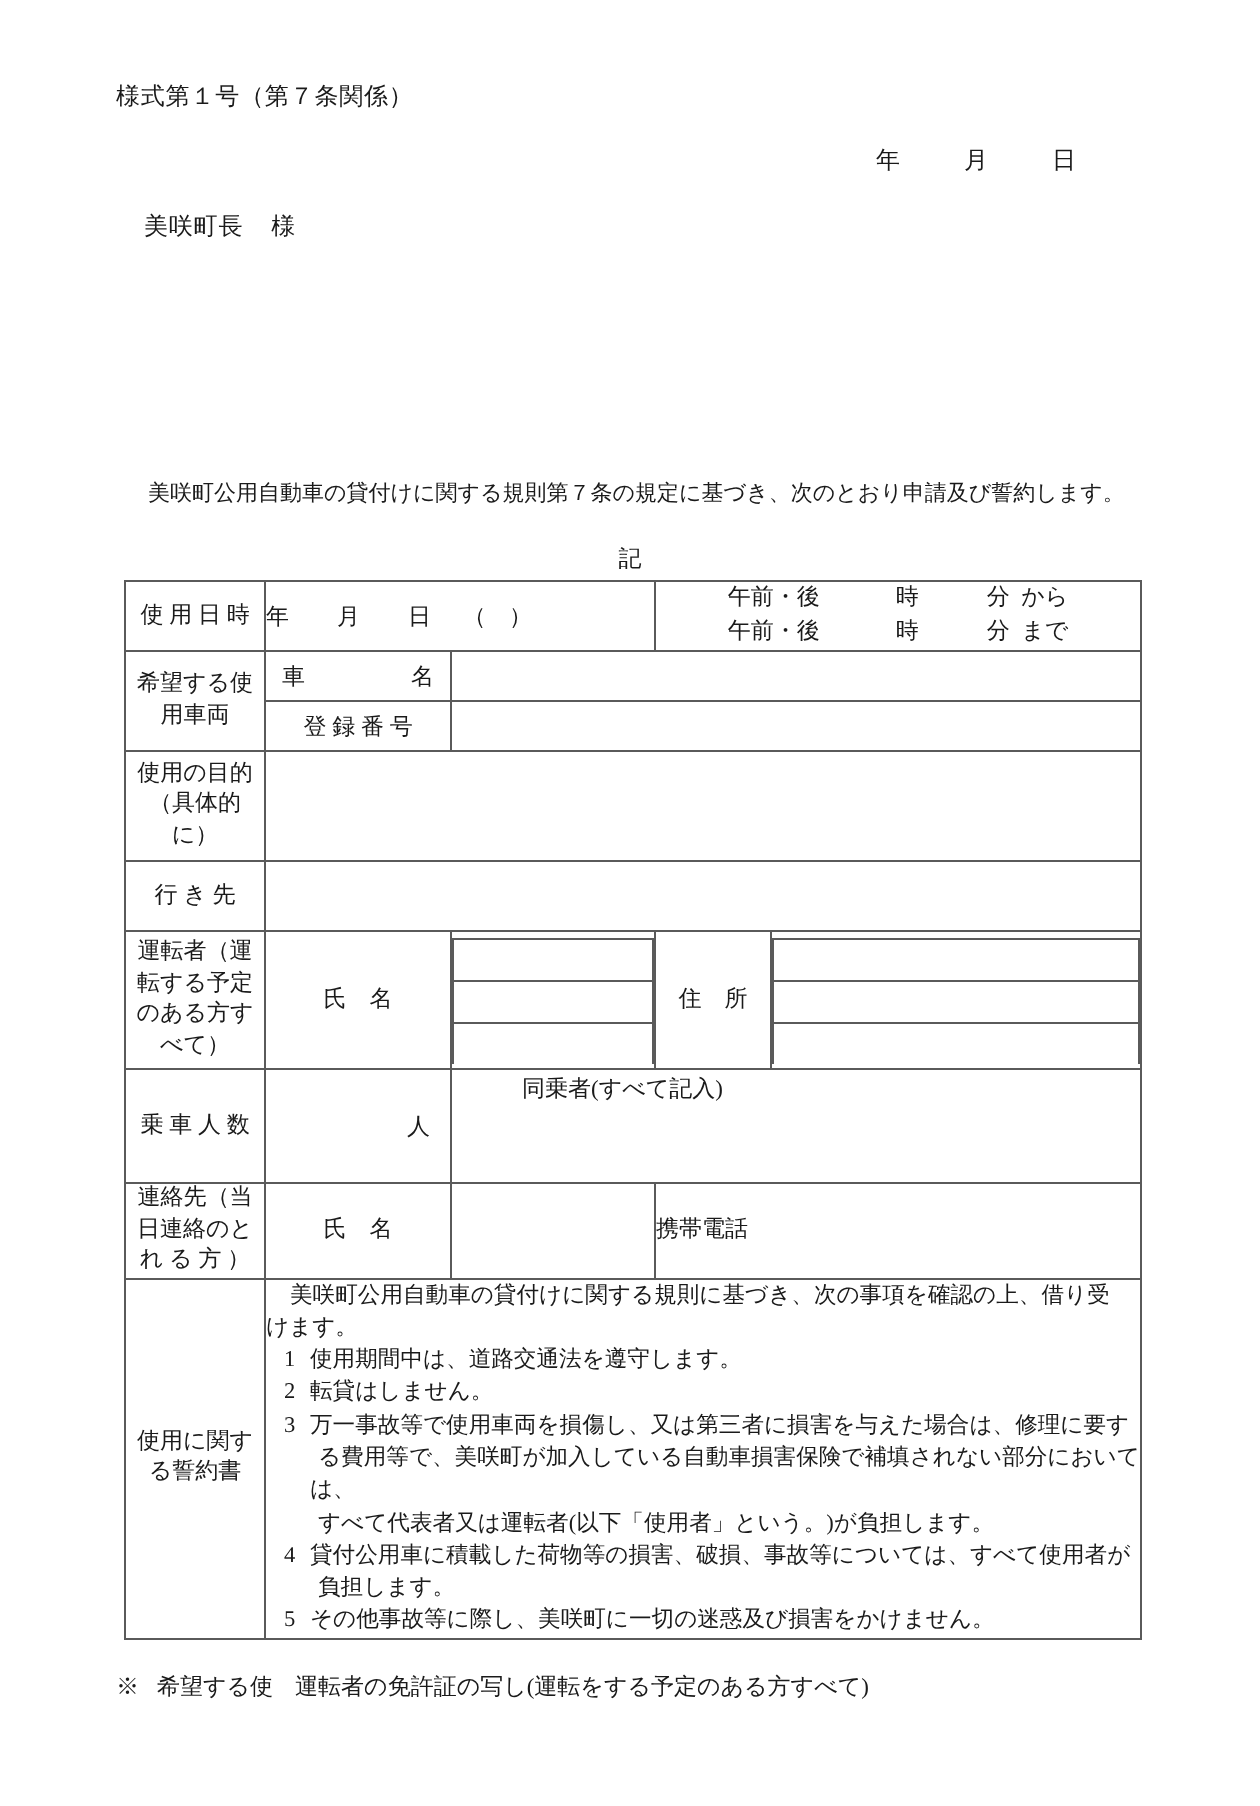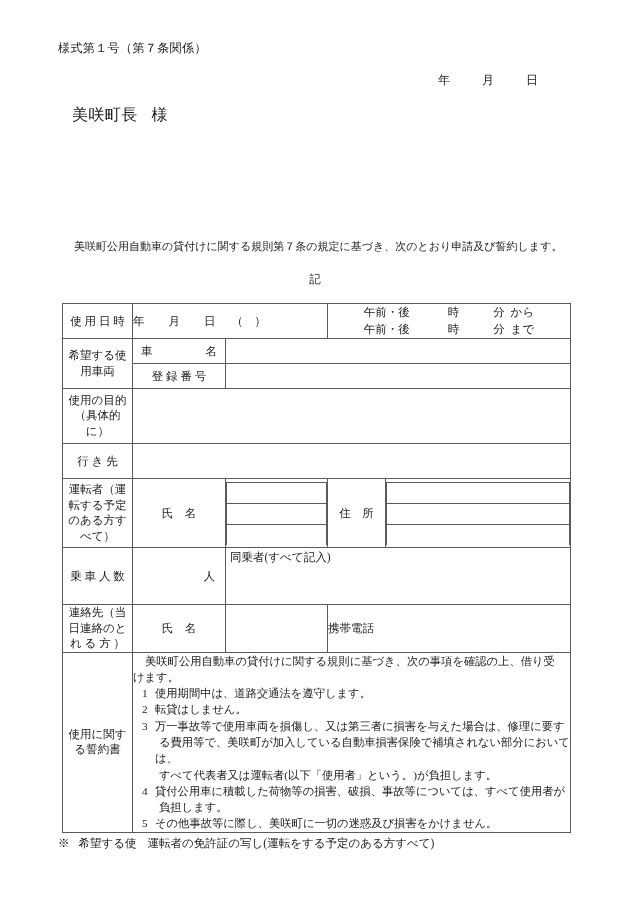--- a/index.html
+++ b/index.html
@@ -39,21 +39,21 @@
     top: 72px;
     font-size: 12px;
     white-space: nowrap;
   }
   .date-line span { display: inline-block; }
   .date-line .gap { width: 26px; }
   .addressee {
     position: absolute;
     left: 72px;
     top: 105px;
-    font-size: 16px;
+    font-size: 12px;
     letter-spacing: 0.4px;
     white-space: nowrap;
   }
   .addressee .sama { margin-left: 14px; }
 
   .applicant {
     position: absolute;
     left: 349px;
     top: 122px;
     font-size: 12px;
@@ -99,21 +99,21 @@
     right: 0;
     top: 272px;
     text-align: center;
     font-size: 11.5px;
   }
 
   
   table.form {
     position: absolute;
     left: 62px;
-    top: 303px;
+    top: 290px;
     width: 508px;
     border-collapse: collapse;
     table-layout: fixed;
     font-size: 11.5px;
   }
   table.form td {
     border: 1px solid #5a5a5a;
     padding: 0;
     vertical-align: middle;
   }
@@ -163,20 +163,21 @@
   .subtable td {
     border: none;
     border-bottom: 1px solid #9a9a9a;
     height: 20px;
   }
   .subtable tr:last-child td { border-bottom: none; }
 
   .doujo-label {
     padding: 2px 0 0 4px;
     font-size: 11.5px;
+    margin-left: 31px;
   }
 
   .pledge-body {
     padding: 5px 8px 7px 6px;
     line-height: 16.3px;
     font-size: 11.3px;
   }
   .pledge-lead { text-indent: 12px; margin: 0 12px 0 0; }
   .pledge-list { margin: 0; padding: 0; list-style: none; }
   .pledge-list li {

